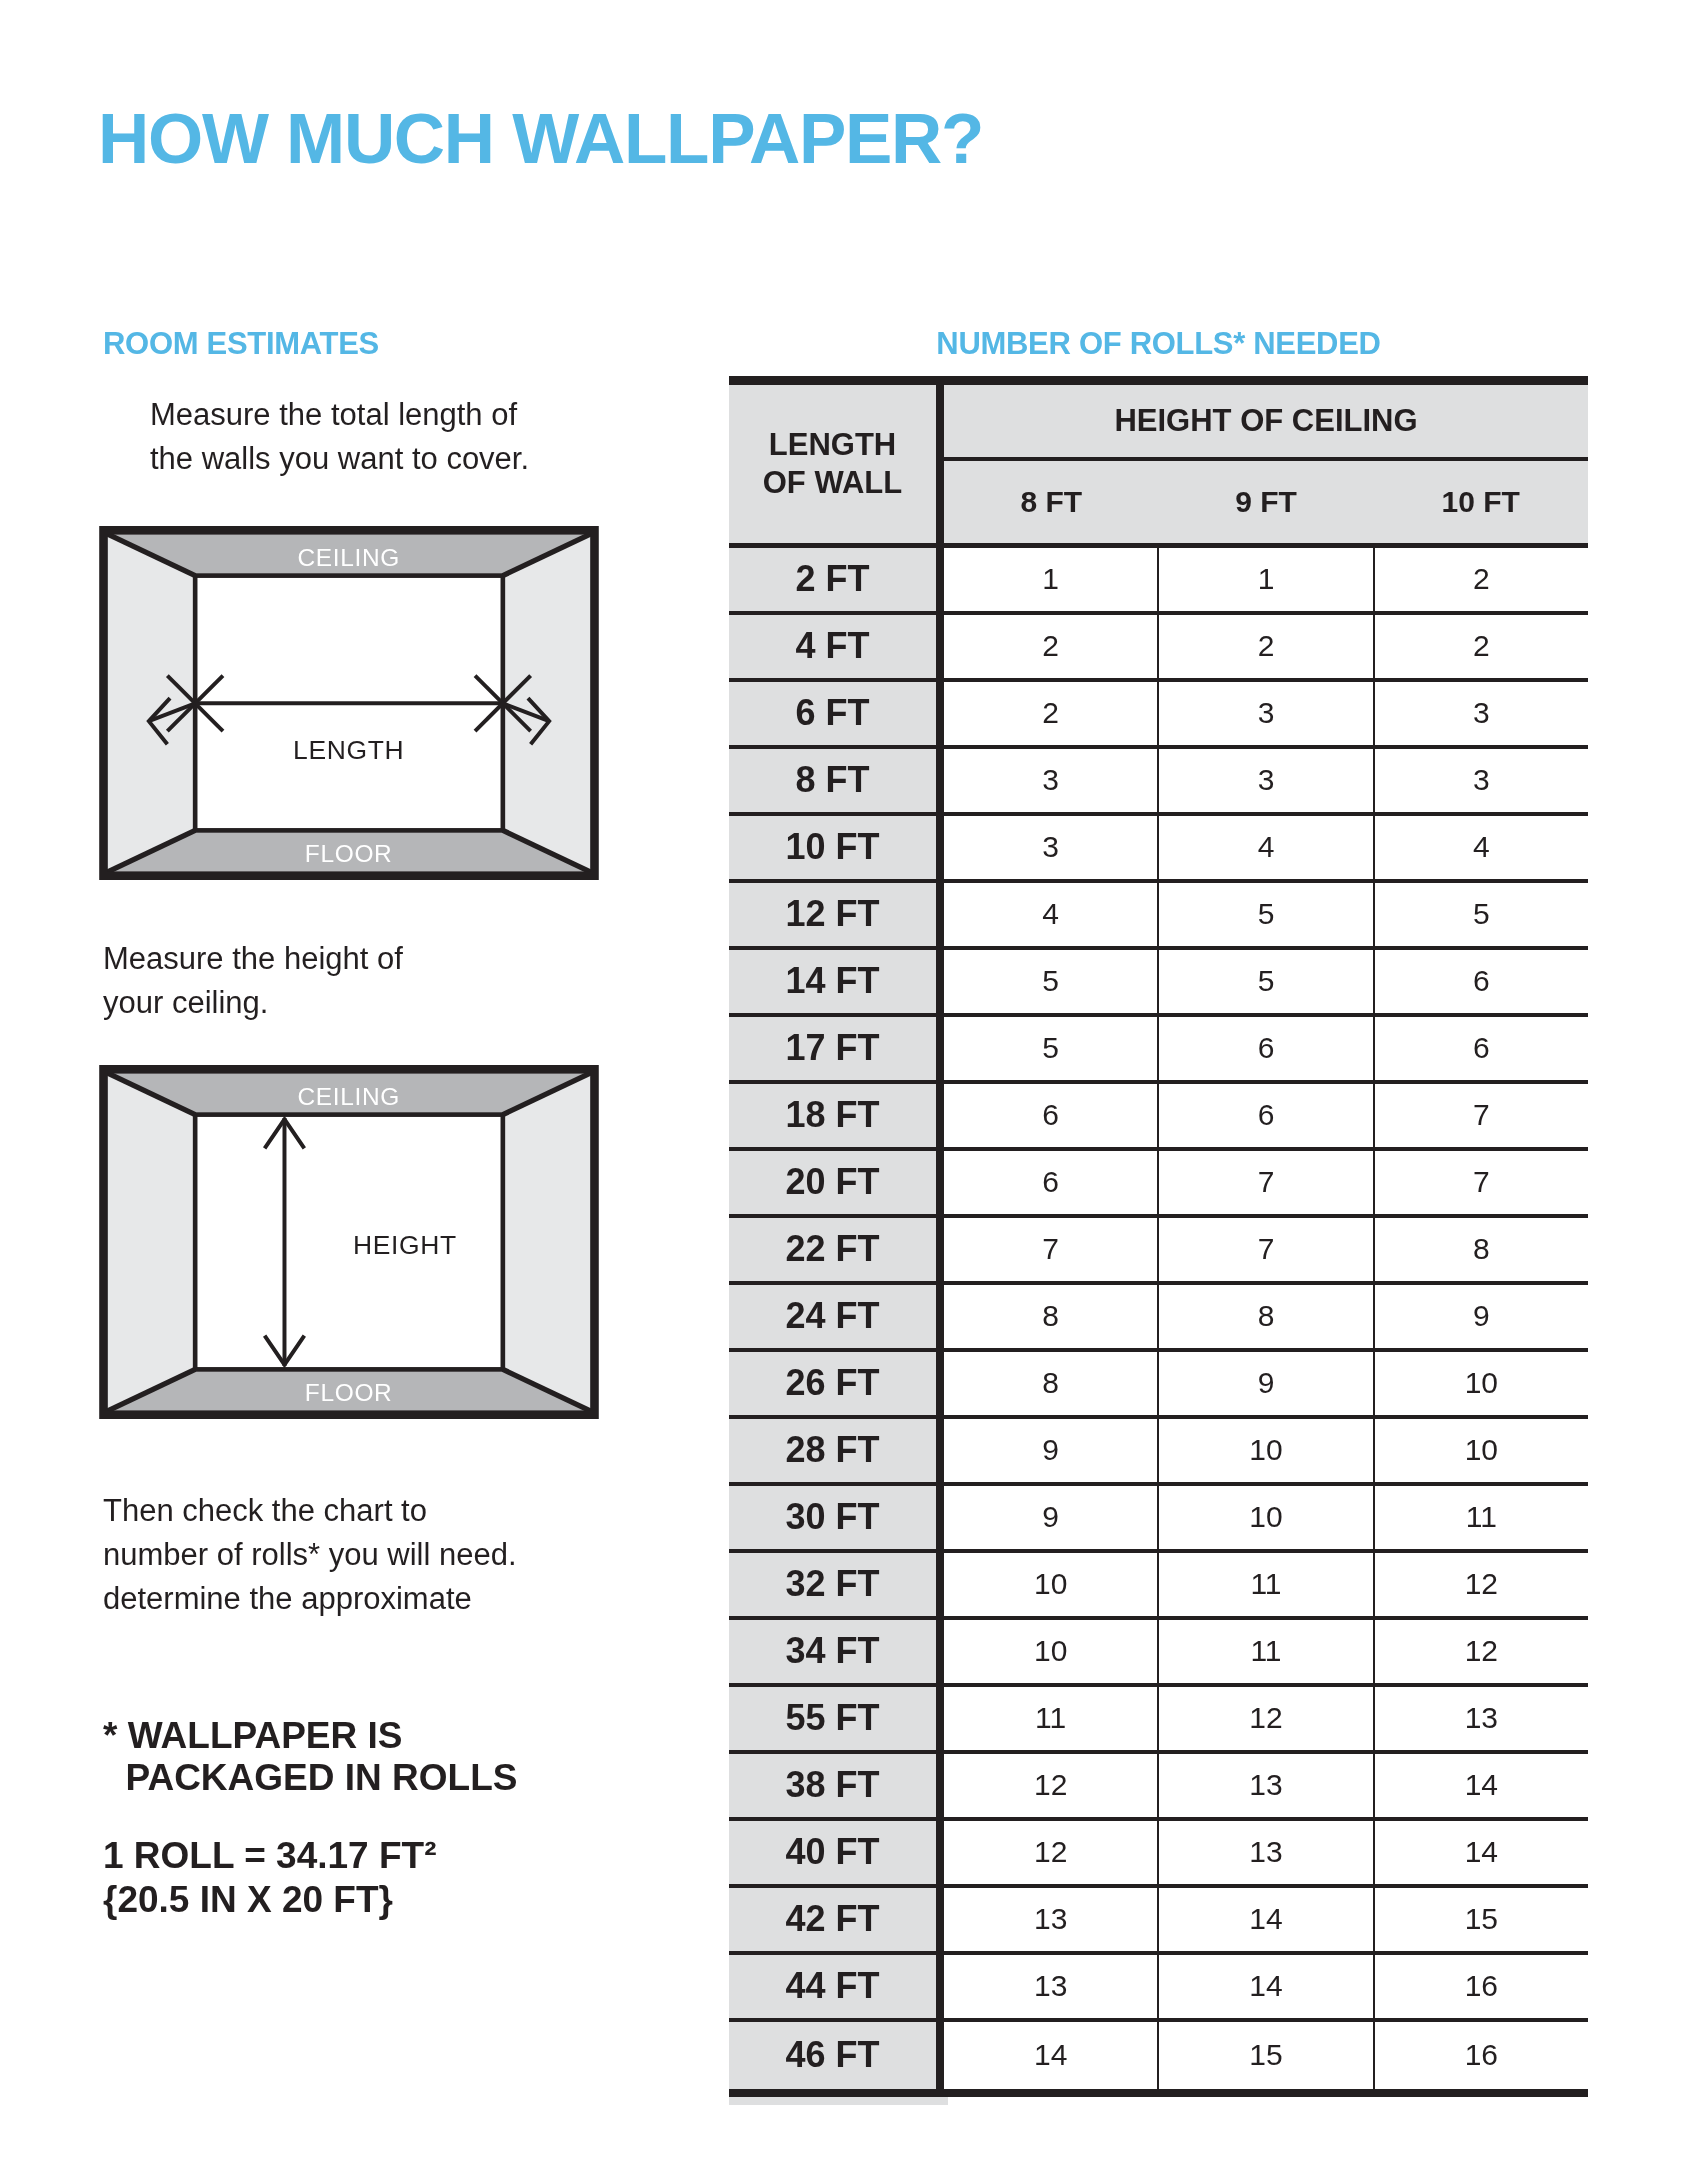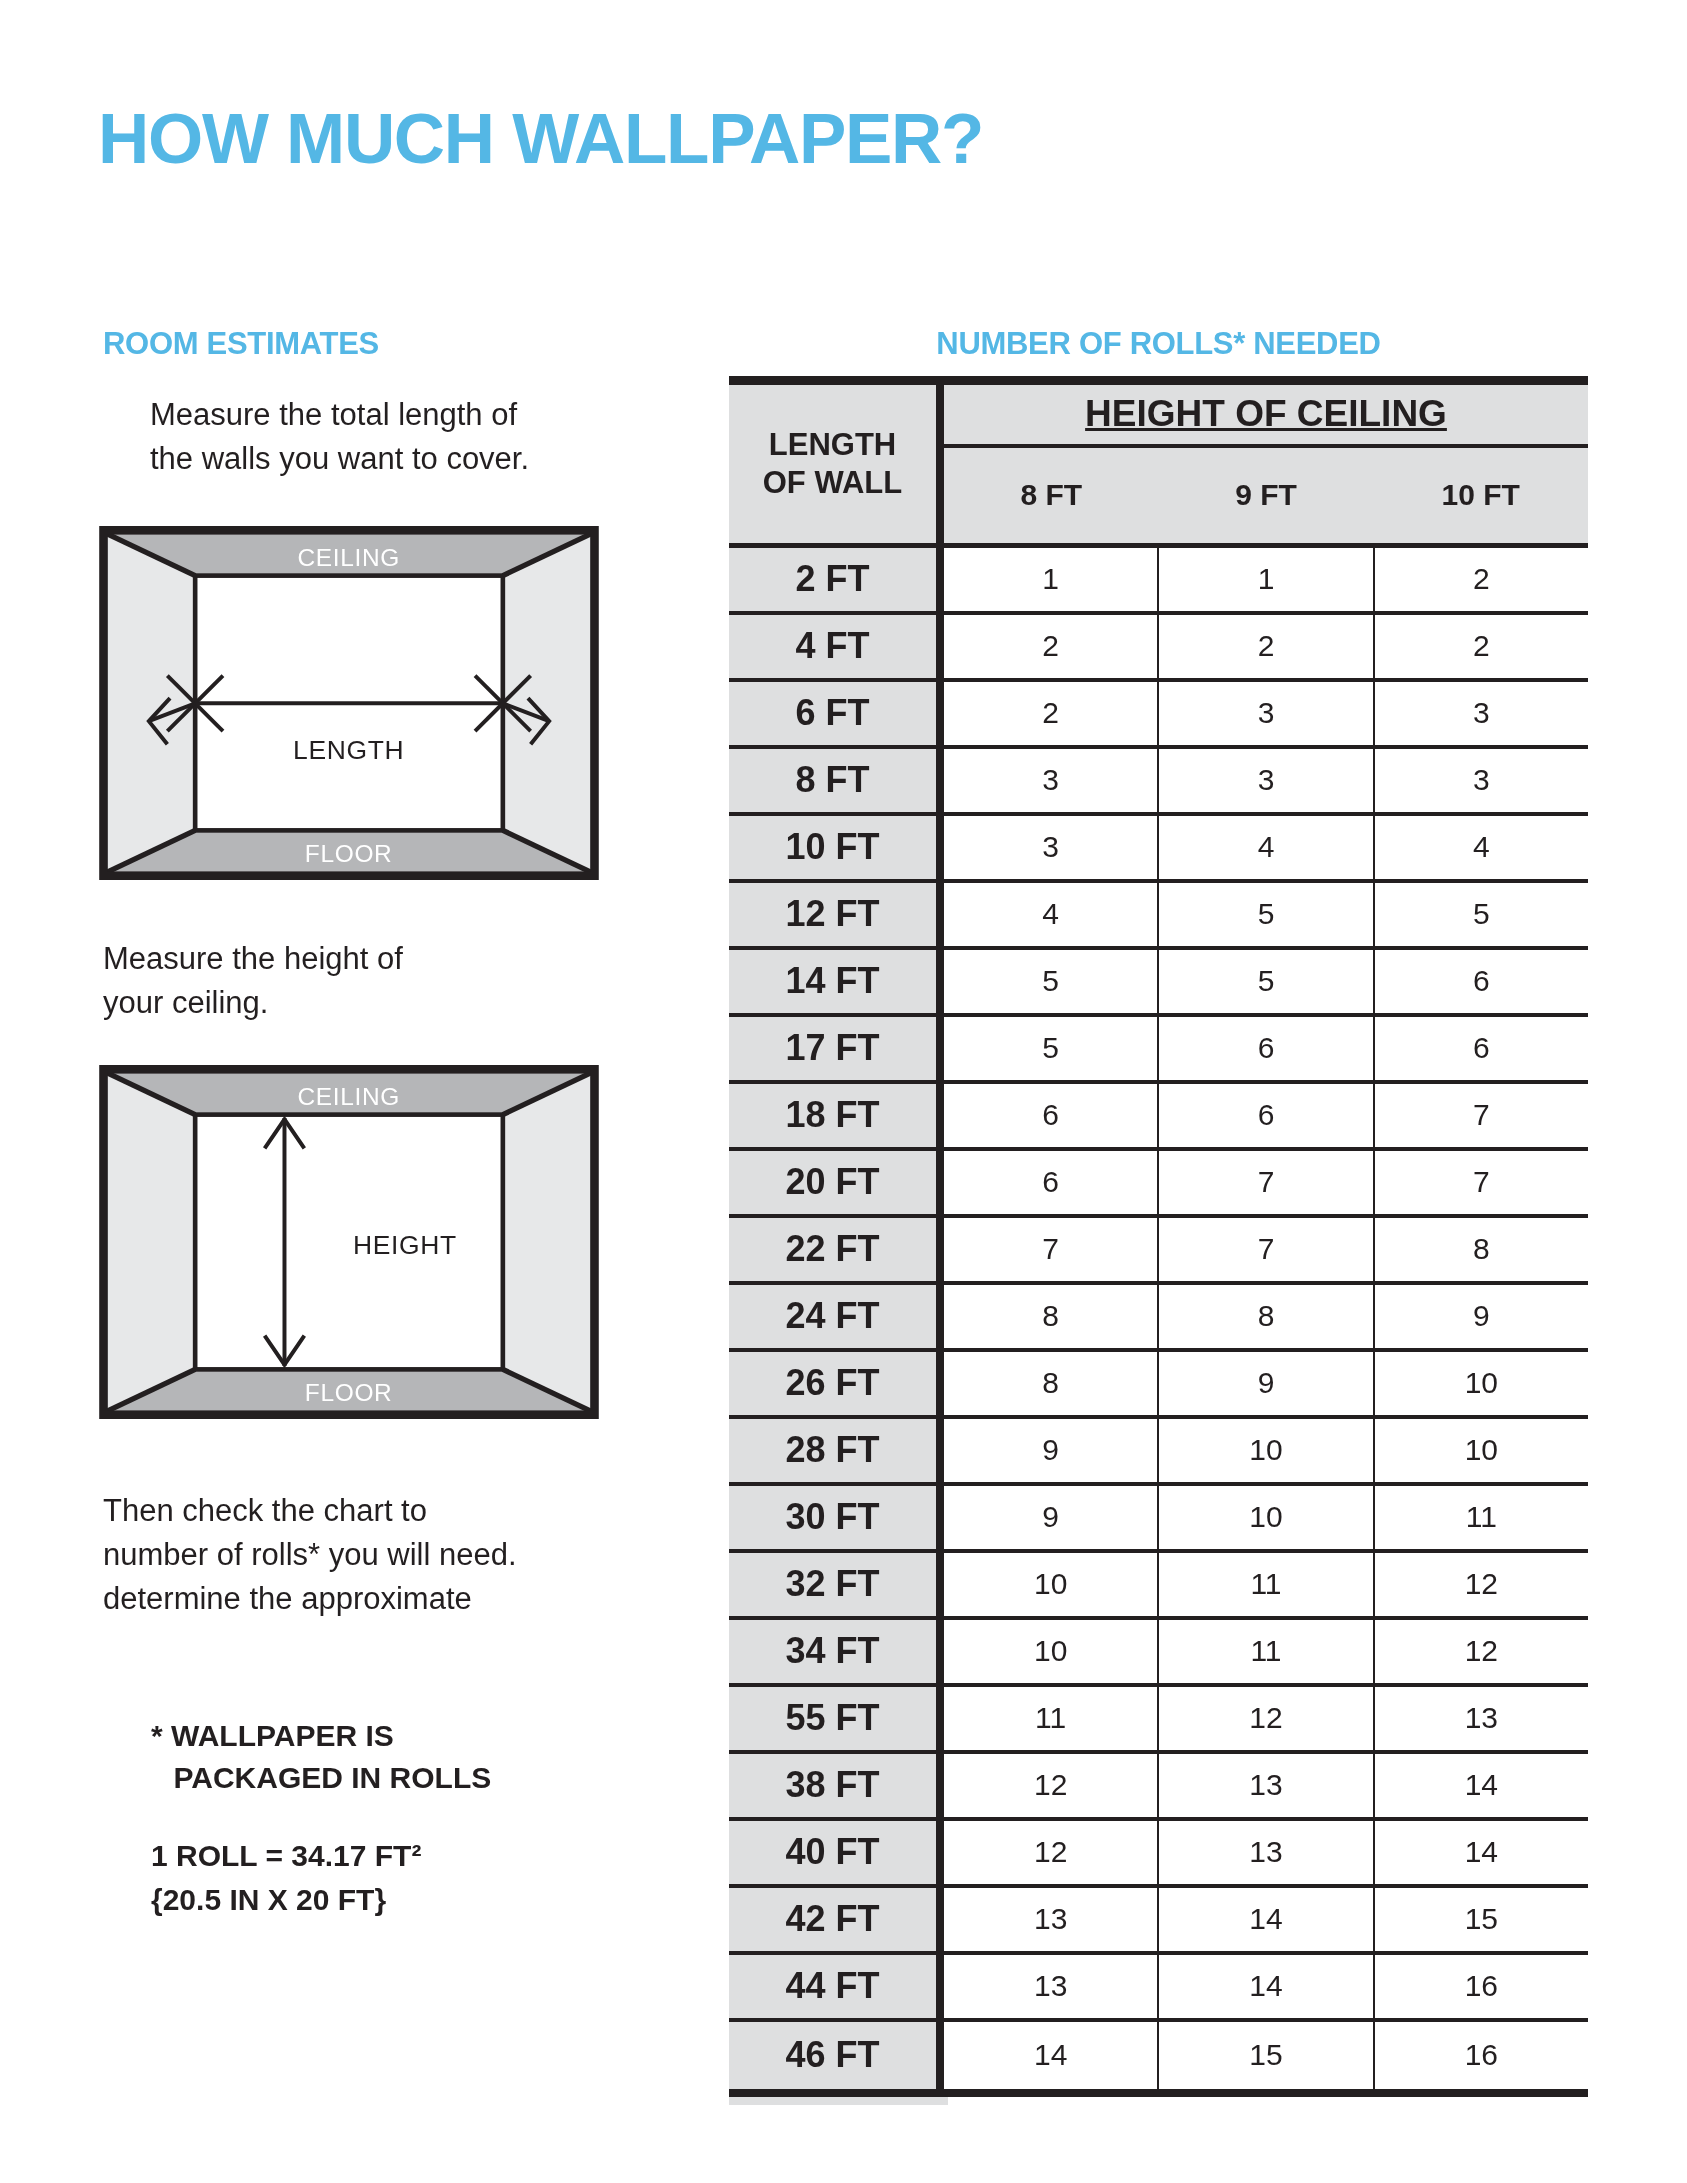--- a/index.html
+++ b/index.html
@@ -31,23 +31,22 @@
     position:absolute;left:103px;
     font-size:31px;line-height:44px;color:var(--ink);
     white-space:nowrap;
   }
   #step1{top:393px;margin-left:47px;}
   #step2{top:937px;}
   #step3{top:1489px;}
 
   .footnote{
     position:absolute;left:103px;
-    font-size:30px;font-weight:bold;line-height:42px;color:var(--ink);
+    font-size:37px;font-weight:bold;line-height:42px;color:var(--ink);
     white-space:nowrap;
-    margin-left:48px;
   }
   #footnote-packaged{top:1715px;}
   #footnote-packaged .cont{padding-left:22.5px;}
   #footnote-rollsize{top:1834px;line-height:44px;}
 
   .room-diagram{position:absolute;left:99px;width:500px;height:354px;}
   #diagram-length{top:526px;}
   #diagram-height{top:1065px;}
   .room-diagram .shade-dark{fill:var(--shade-dark);}
   .room-diagram .shade-light{fill:var(--shade-light);}
@@ -64,22 +63,22 @@
   .bar{background:var(--ink);height:8.6px;}
   .t-head{display:flex;height:158px;}
   .th-left{
     width:215px;flex:0 0 215px;background:var(--cell-gray);
     border-right:8px solid var(--ink);
     display:flex;flex-direction:column;justify-content:center;align-items:center;
     font-size:31px;font-weight:bold;line-height:38px;text-align:center;
   }
   .th-right{flex:1;display:flex;flex-direction:column;background:var(--cell-gray);}
   .th-group{
-    height:59px;display:flex;align-items:center;justify-content:center;
-    font-size:37px;font-weight:bold;text-decoration:underline;
+    height:72px;display:flex;align-items:center;justify-content:center;
+    font-size:31px;font-weight:bold;
   }
   .th-sep{height:4px;background:var(--ink);}
   .th-subs{flex:1;display:flex;}
   .th-sub{
     flex:1;display:flex;align-items:center;justify-content:center;
     font-size:30px;font-weight:bold;
   }
   .head-rule{height:5.3px;background:var(--ink);}
   .t-row{display:flex;height:67px;border-bottom:4.6px solid var(--ink);}
   .t-row:last-child{border-bottom:none;}

